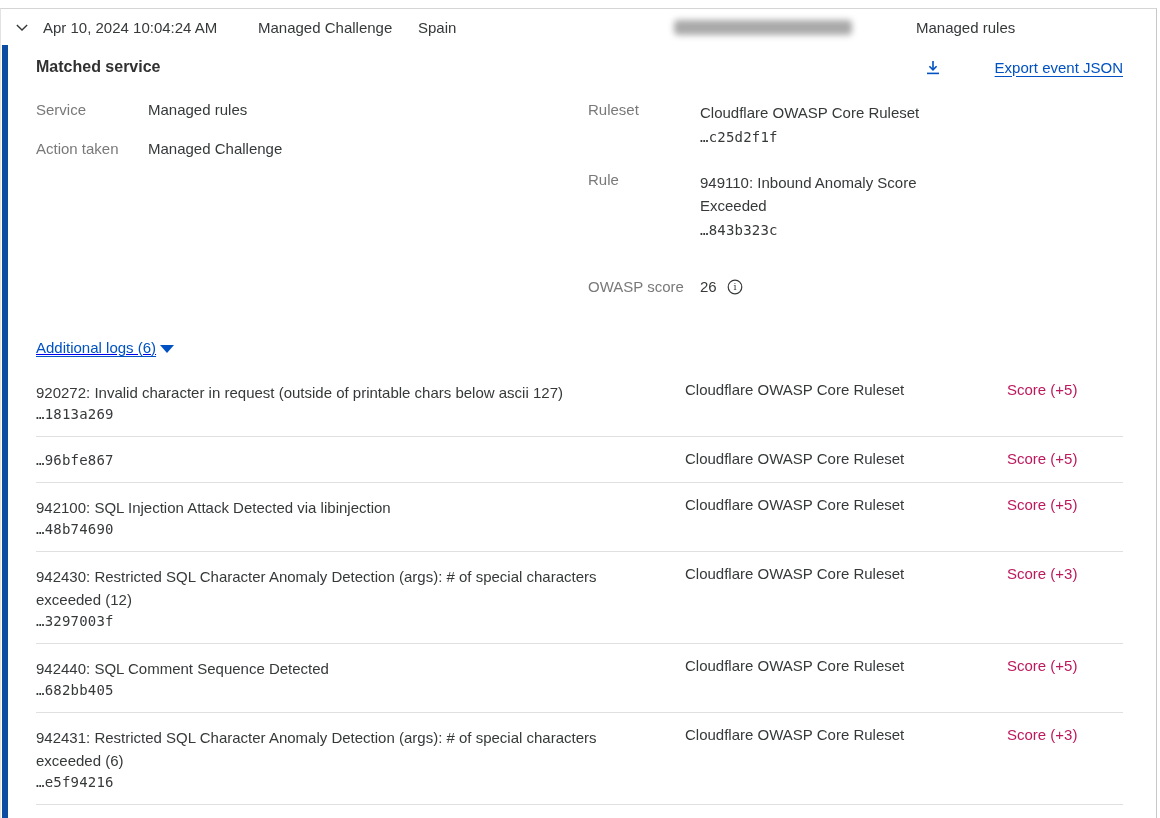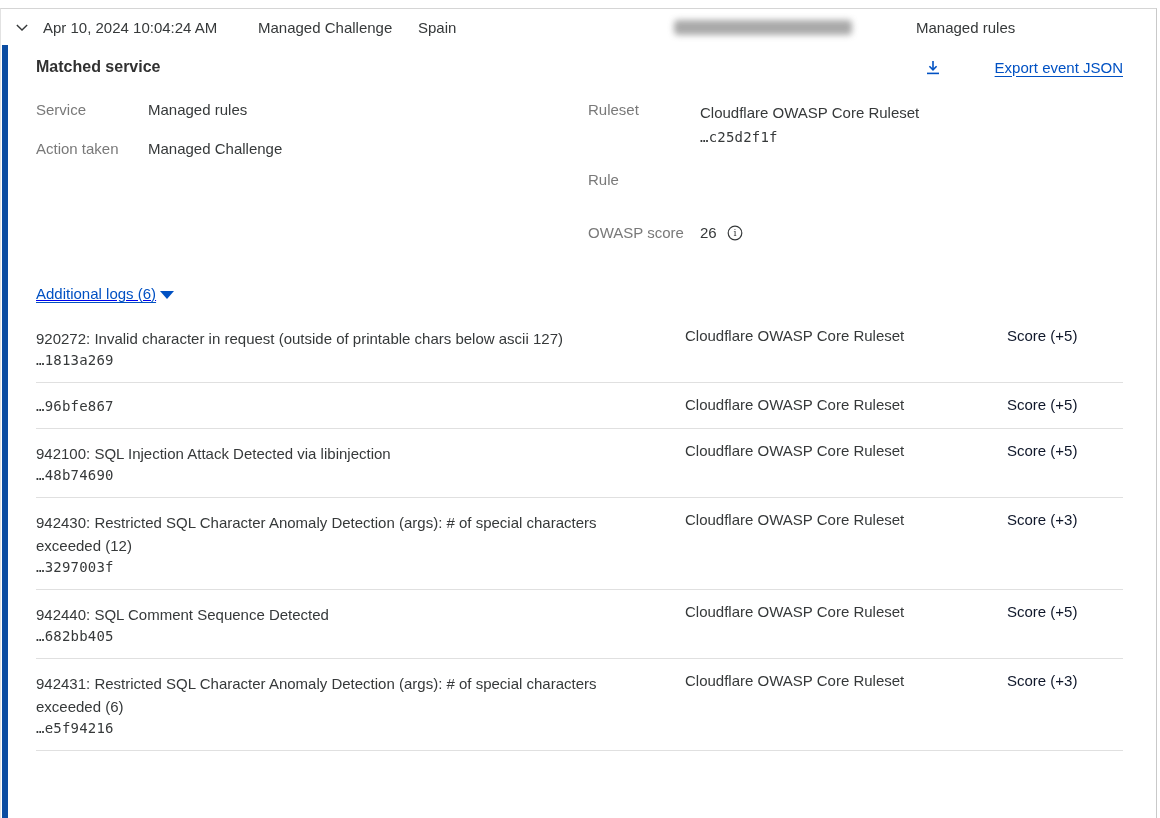--- a/index.html
+++ b/index.html
@@ -102,21 +102,21 @@
   .logs-list { margin-top: 12px; }
   .log-row {
     display: flex;
     align-items: flex-start;
     padding: 13px 0 14px 0;
     border-bottom: 1px solid #e0e0e0;
   }
   .log-desc { flex: 0 0 649px; padding-right: 45px; }
   .log-desc .desc-text { line-height: 23px; color: #36393a; }
   .log-ruleset { flex: 0 0 322px; color: #36393a; }
-  .log-score { flex: 1; color: #0f172a; }
+  .log-score { flex: 1; color: #be185d; }
 </style>
 </head>
 <body>
 
 <div class="table-wrap">
   <div class="stripe"></div>
 
   <div class="event-header-row">
     <span class="chev-cell">
       <svg width="14" height="9" viewBox="0 0 14 9" fill="none">
@@ -158,20 +158,24 @@
       <div class="col-right">
         <div class="field-row">
           <span class="field-label">Ruleset</span>
           <span class="field-value val-narrow">
             <span>Cloudflare OWASP Core Ruleset</span>
             <div class="mono">…c25d2f1f</div>
           </span>
         </div>
         <div class="field-row">
           <span class="field-label">Rule</span>
+          <span class="field-value val-narrow">
+            <span>949110: Inbound Anomaly Score Exceeded</span>
+            <div class="mono">…843b323c</div>
+          </span>
         </div>
         <div class="owasp-row">
           <span class="field-label">OWASP score</span>
           <span class="field-value">26</span>
           <span class="info-icon">
             <svg width="16" height="16" viewBox="0 0 16 16">
               <circle cx="8" cy="8" r="6.8" fill="none" stroke="#36393a" stroke-width="1.2"></circle>
               <text x="8" y="11.4" text-anchor="middle" font-size="9.5" font-family="DejaVu Serif, serif" fill="#36393a">i</text>
             </svg>
           </span>

